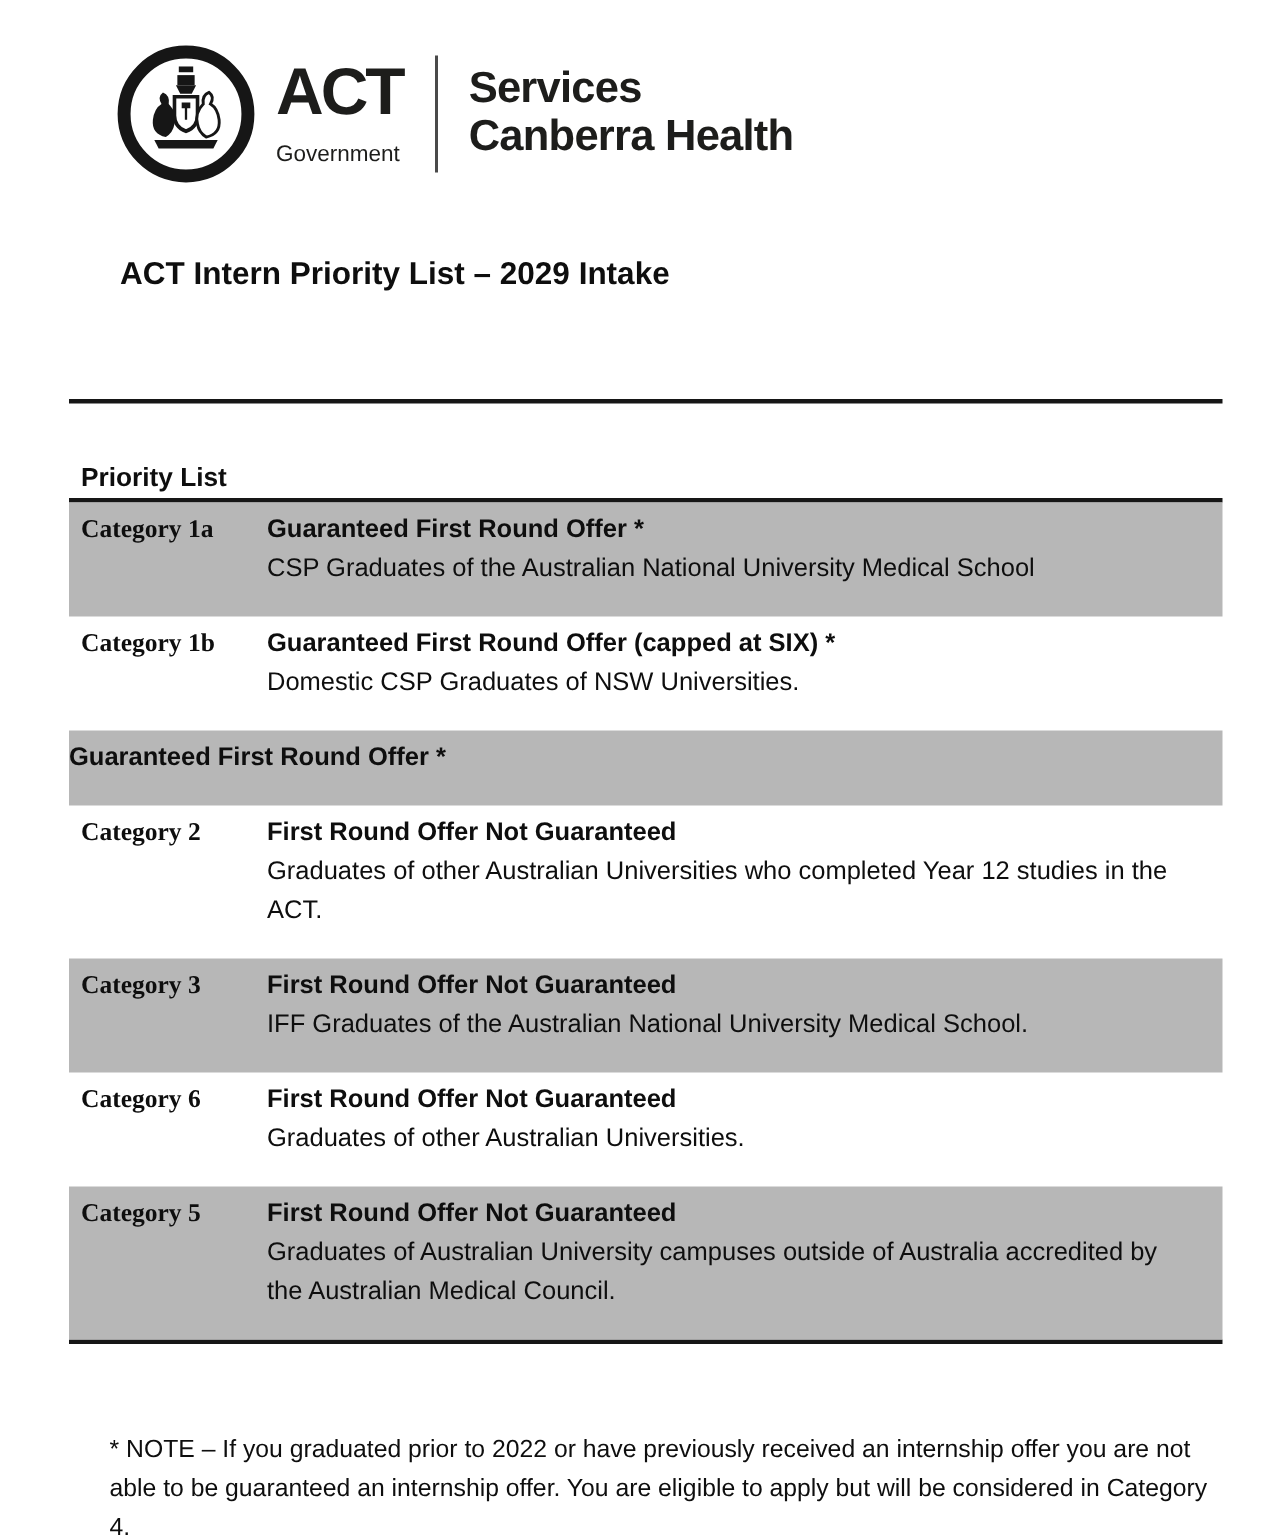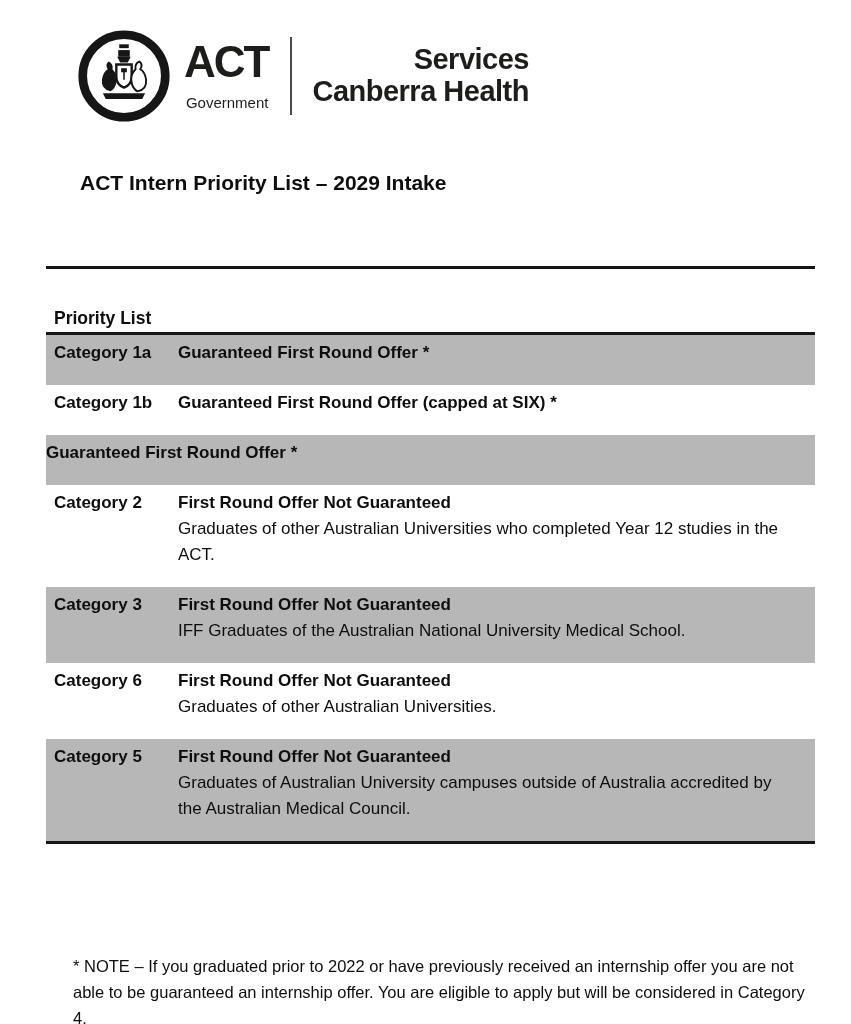--- a/index.html
+++ b/index.html
@@ -13,21 +13,20 @@
     overflow: hidden;
   }
 
   
   .logo-row {
     position: absolute;
     top: 28px;
     left: 76px;
     display: flex;
     align-items: center;
-    text-align: right;
   }
   .crest { width: 96px; height: 96px; flex-shrink: 0; }
   .act-block {
     margin-left: 12px;
     display: flex;
     flex-direction: column;
     justify-content: center;
   }
   .act-text {
     font-size: 44px;
@@ -89,20 +88,21 @@
   }
   .table-body .row { display: flex; padding: 5px 0 19px 0; }
   .table-body .row:nth-child(odd) { background: var(--shade, #b7b7b7); }
   .row .cat {
     width: 124px;
     padding-left: 8px;
     flex-shrink: 0;
     font-weight: bold;
     line-height: 26px;
     color: #0e0e0e;
+    font-family: Liberation Serif, serif;
   }
   .row .content {
     flex: 1;
     max-width: 620px;
     line-height: 26px;
     color: #0e0e0e;
   }
   .row .content .ttl { font-weight: bold; }
 
   
@@ -151,27 +151,29 @@
 
 <h1 class="page-title">ACT Intern Priority List – 2029 Intake</h1>
 
 <section class="priority-table">
   <div class="table-header">Priority List</div>
   <div class="table-body">
   <div class="row">
     <div class="cat">Category 1a</div>
     <div class="content">
       <div class="ttl">Guaranteed First Round Offer *</div>
+      <div class="desc">CSP Graduates of the Australian National University Medical School</div>
     </div>
   </div>
 
   <div class="row">
     <div class="cat">Category 1b</div>
     <div class="content">
       <div class="ttl">Guaranteed First Round Offer (capped at SIX) *</div>
+      <div class="desc">Domestic CSP Graduates of NSW Universities.</div>
     </div>
   </div>
 
   <div class="row">
     <div class="content">
       <div class="ttl">Guaranteed First Round Offer *</div>
     </div>
   </div>
 
   <div class="row">

